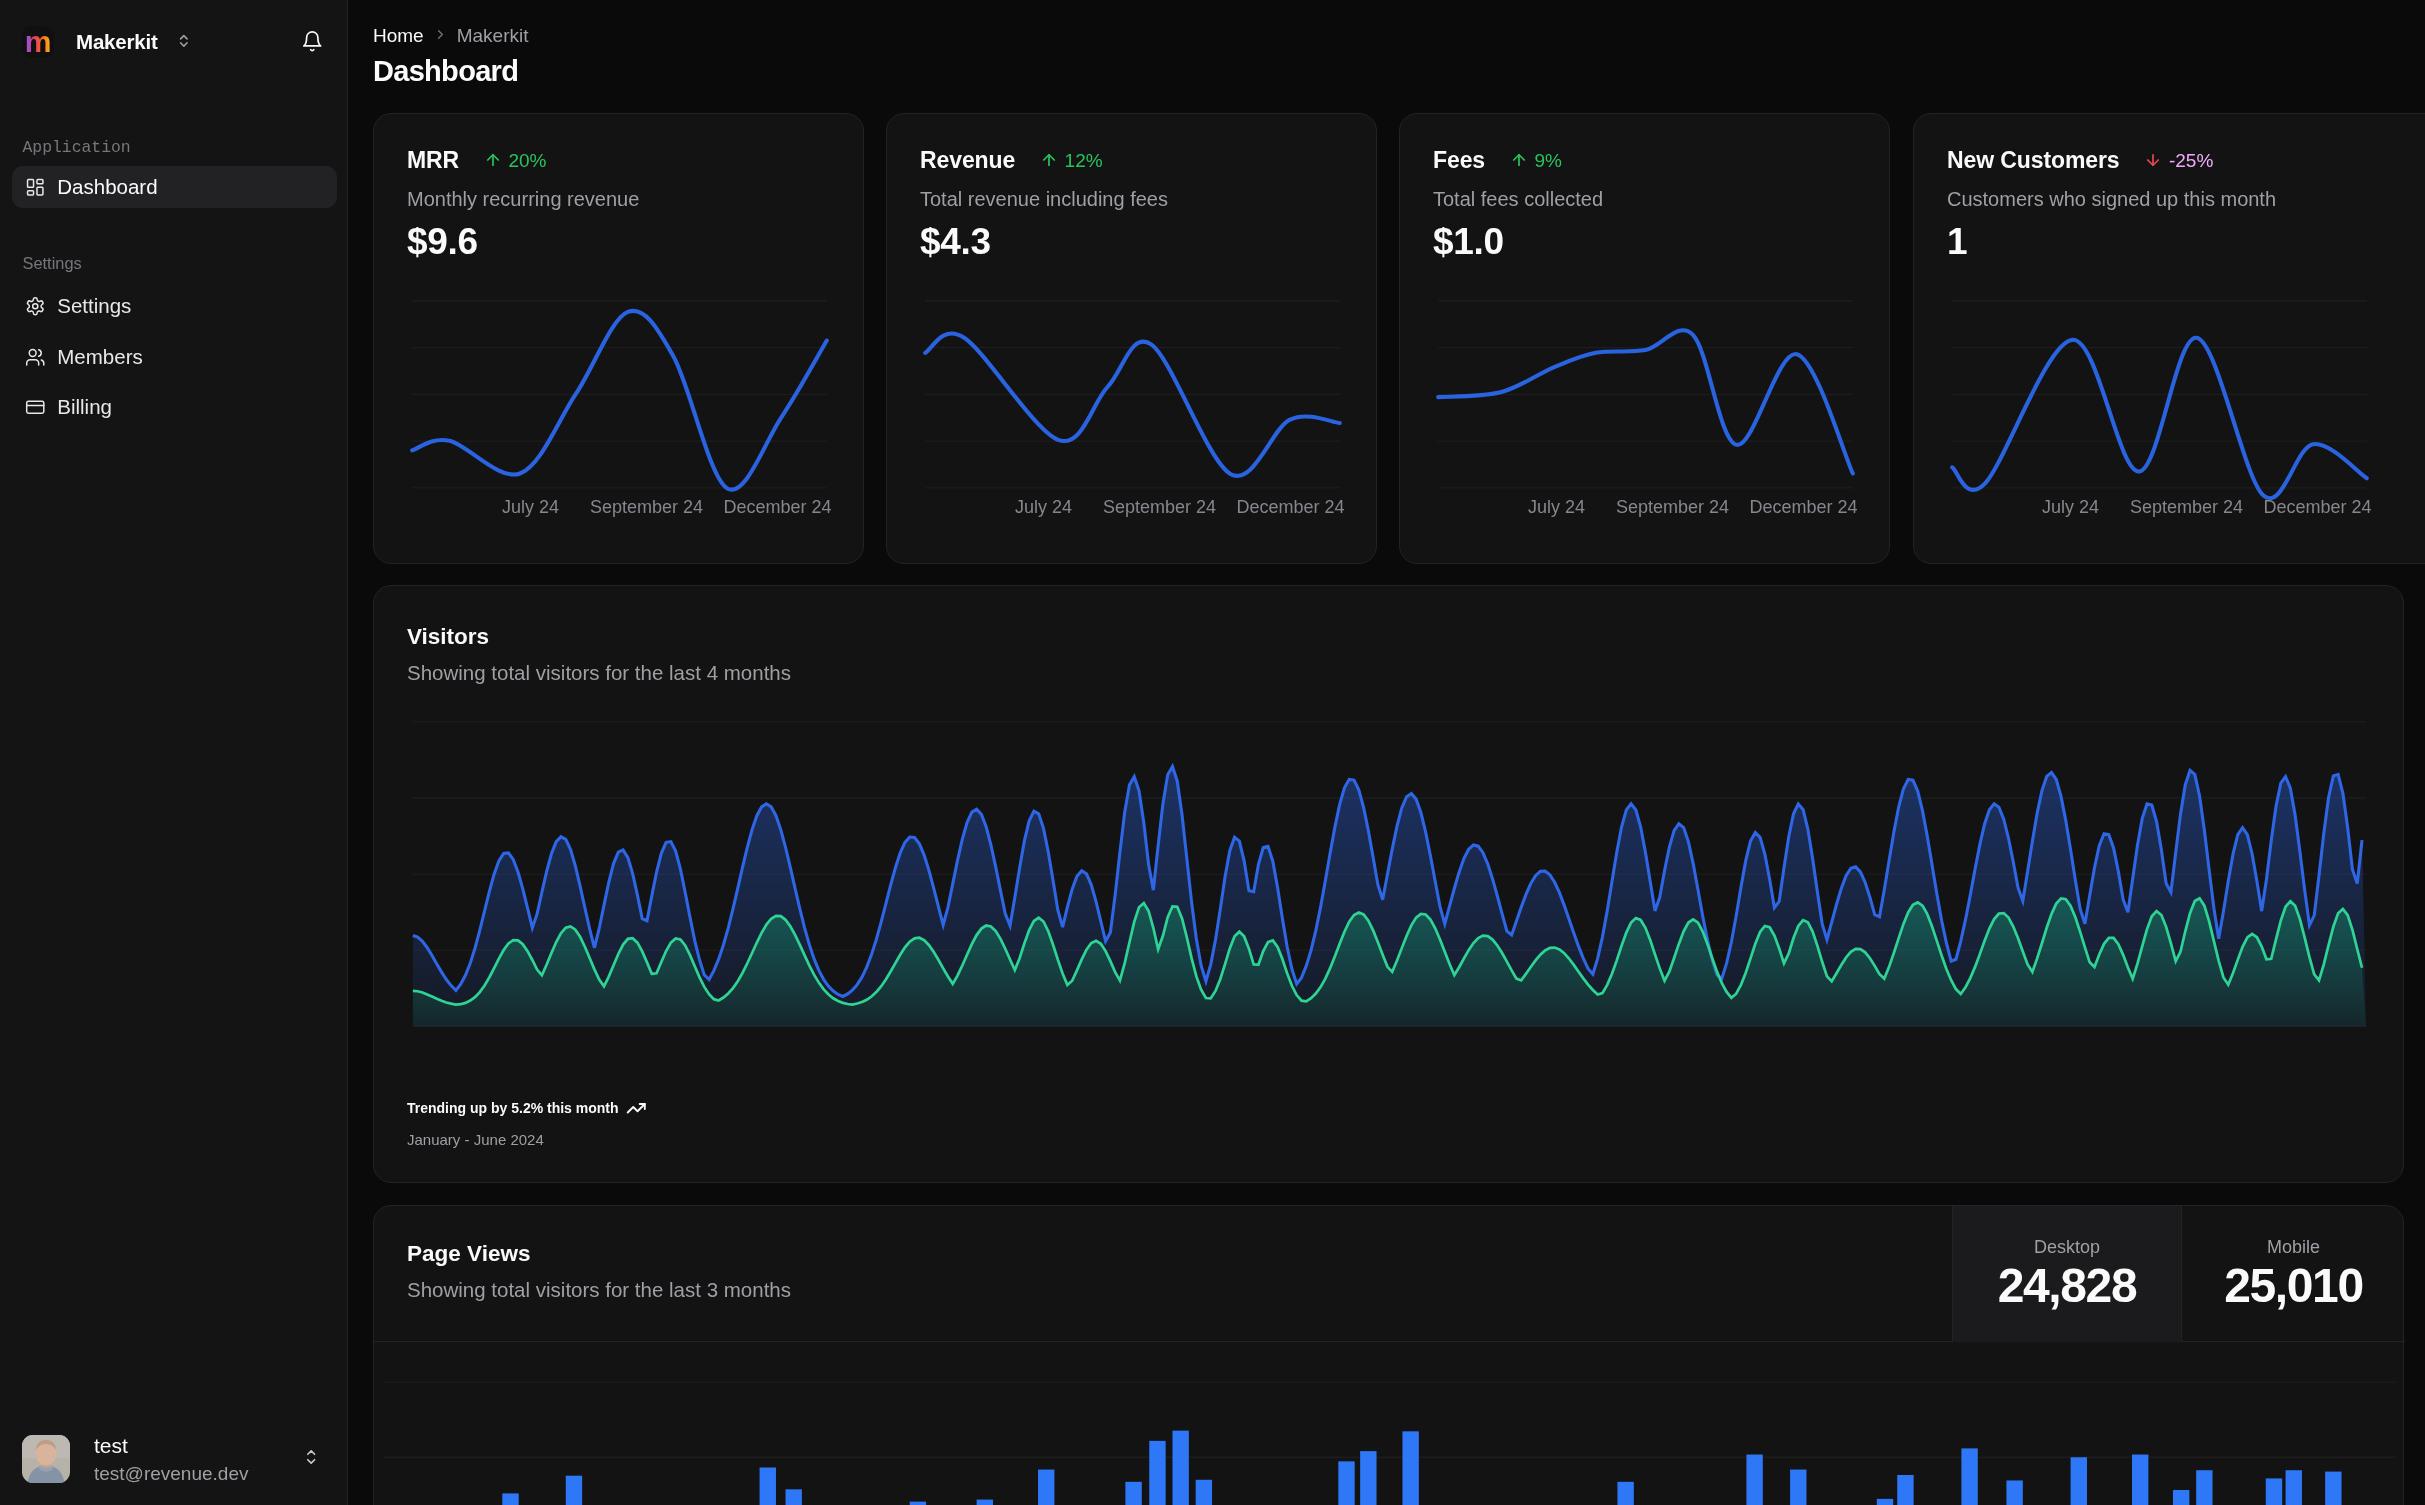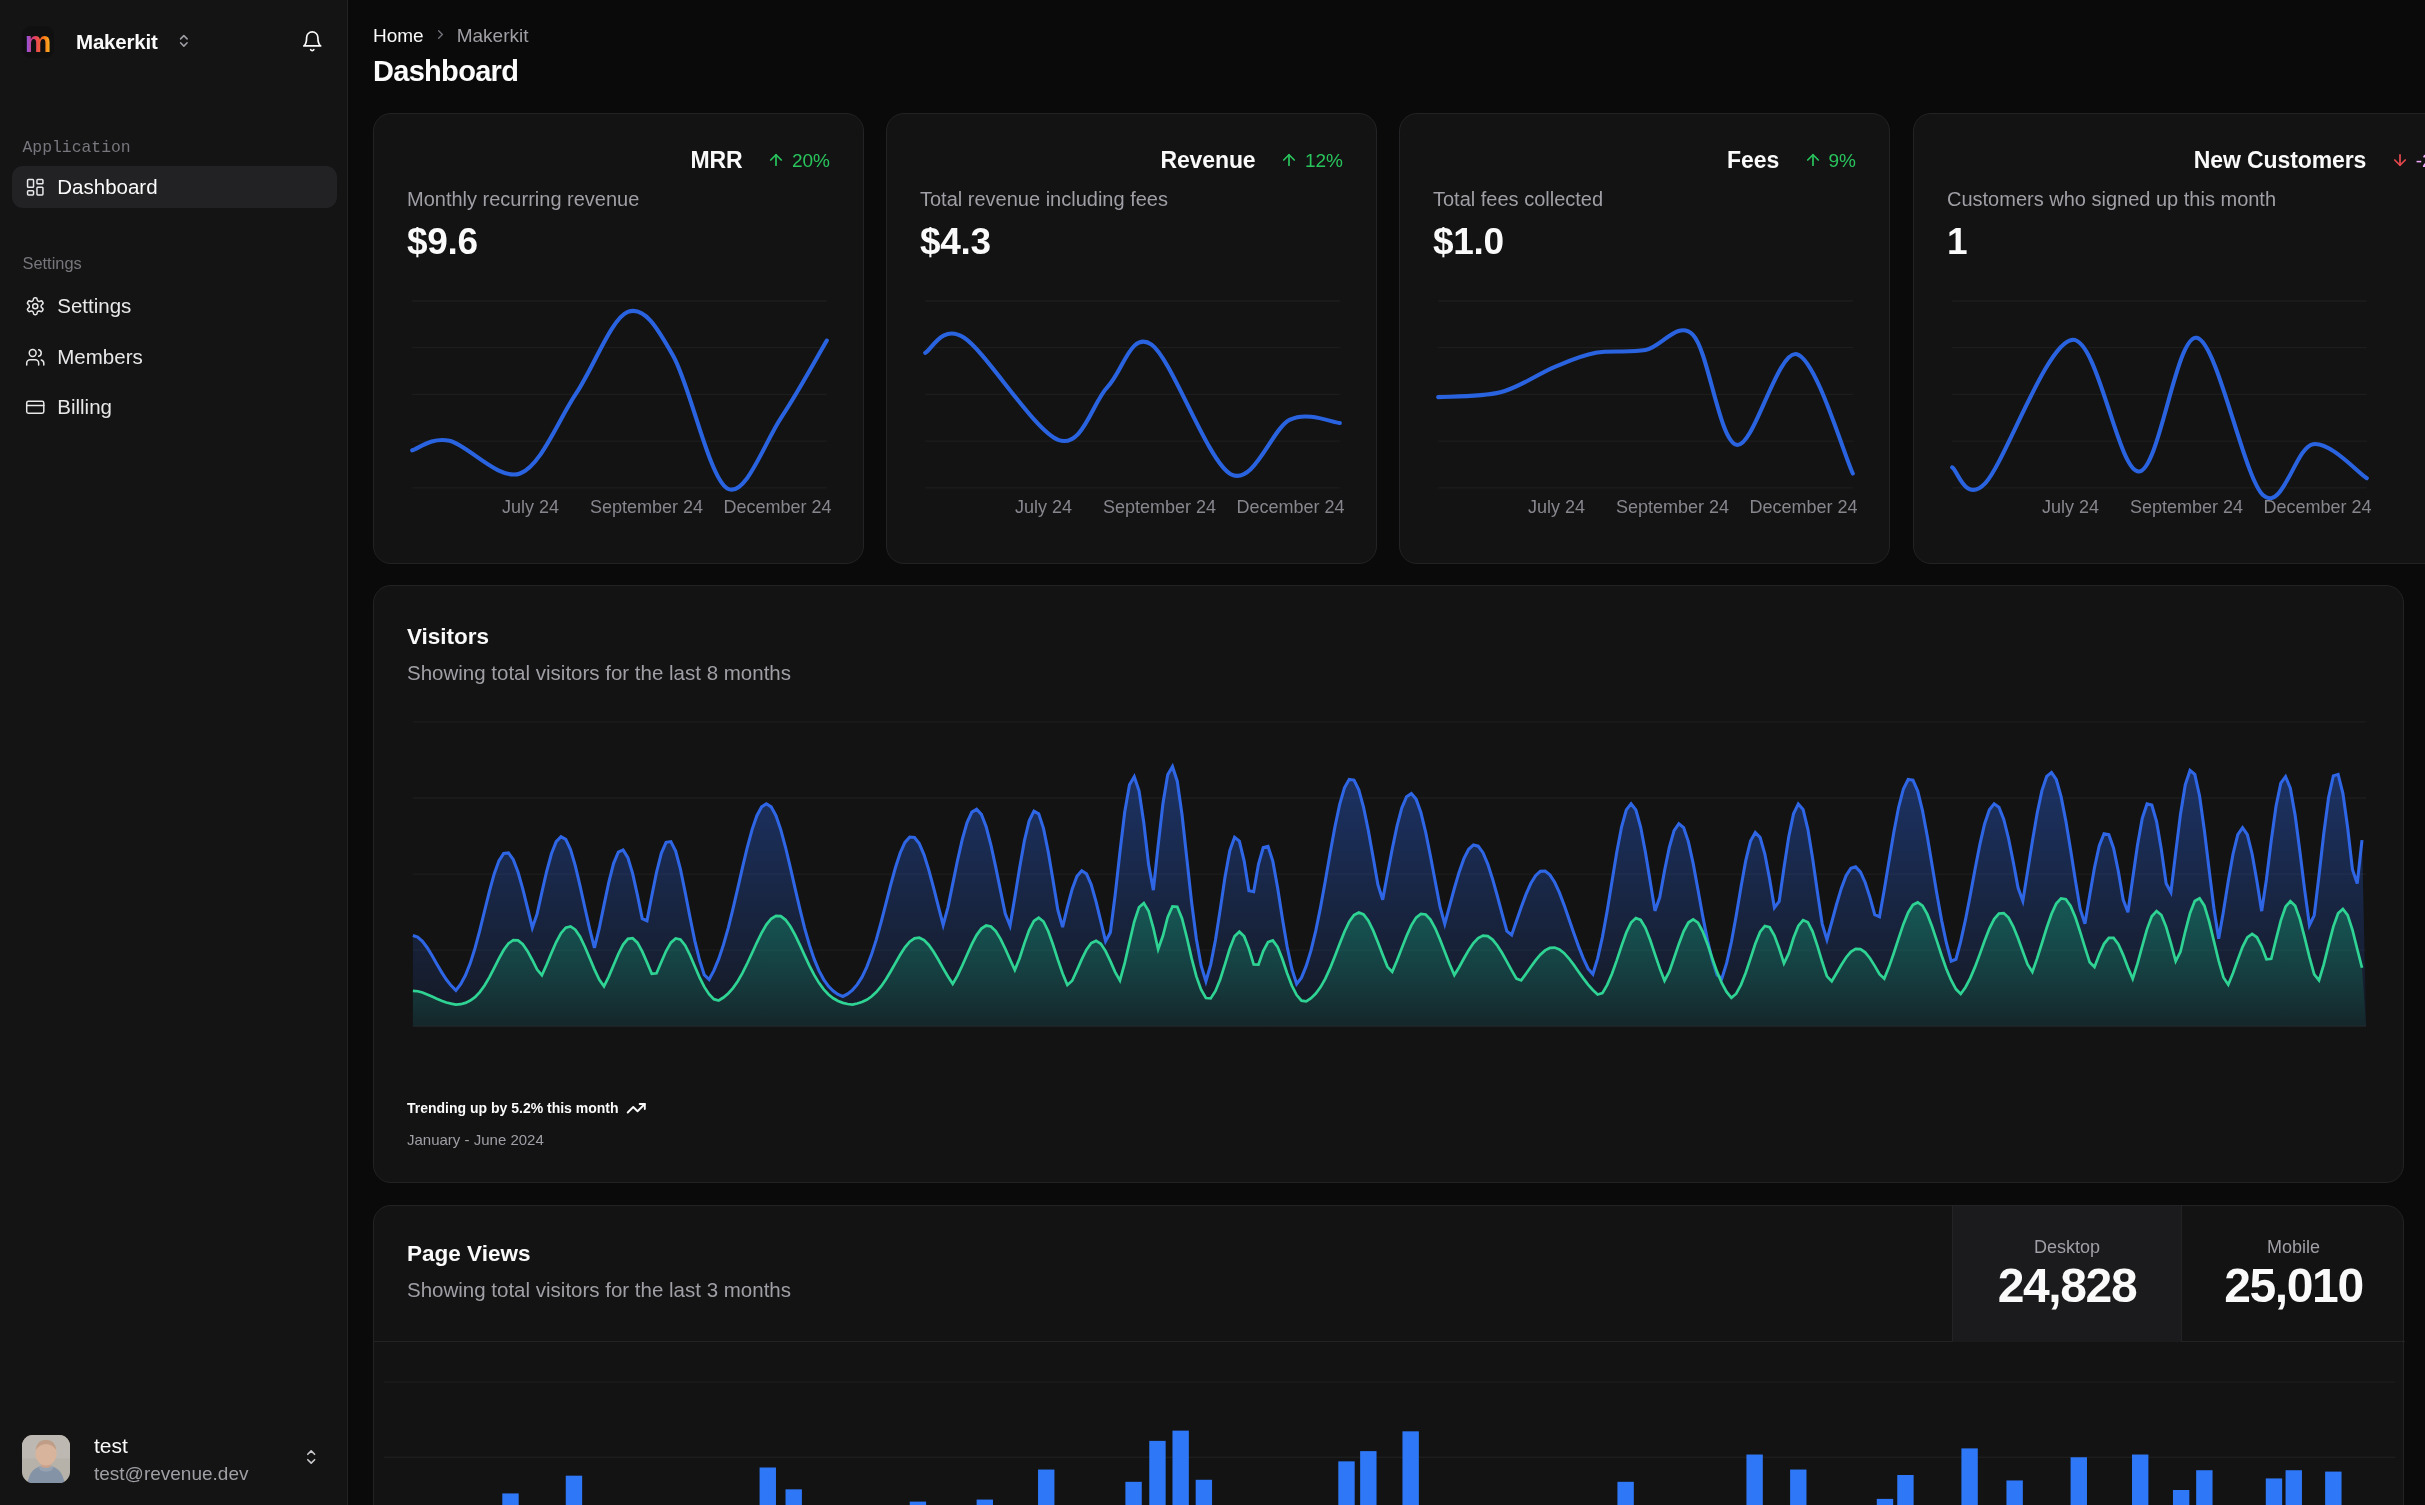--- a/index.html
+++ b/index.html
@@ -26,21 +26,21 @@
   .crumb .cur { color:#9f9fa5; }
   .pagetitle { position:absolute; left:25px; top:55px; font-size:29px; font-weight:700; letter-spacing:-0.7px; color:#fcfcfc; }
   .card { position:absolute; background:#131314; border:0.7px solid #232326; border-radius:18px; }
   .ctitle { font-size:23px; font-weight:700; color:#fafafa; letter-spacing:-0.1px; }
   .badge { font-size:19px; font-weight:400; margin-left:24.6px; }
   .badge.up { color:#29c45c; }
   .badge.down { color:#f0abfc; }
   .cdesc { font-size:20px; color:#9f9fa5; margin-top:13.6px; line-height:22.5px; }
   .cvalue { font-size:37px; font-weight:700; letter-spacing:-0.3px; color:#fafafa; margin-top:11px; line-height:41px; }
   .chead { position:absolute; left:33px; top:33px; right:33px; }
-  .titlerow { display:flex; align-items:center;justify-content:flex-end; }
+  .titlerow { display:flex; align-items:center; }
   .axis { position:absolute; font-size:18px; color:#86868d; }
   .vtitle { font-size:22.5px; font-weight:700; color:#fafafa; }
   .vsub { font-size:20.5px; color:#9f9fa5; margin-top:11px; }
   .vfoot1 { font-size:14px; font-weight:700; color:#fafafa; display:flex; align-items:center; }
   .vfoot2 { font-size:15px; color:#9f9fa5; margin-top:12.3px; }
   .pvbox { position:absolute; top:0; height:136px; border-left:0.7px solid #232326; text-align:center; }
   .pvbox .lbl { margin-top:31px; font-size:18px; color:#9f9fa5; }
   .pvbox .val { margin-top:0px; font-size:48px; font-weight:700; letter-spacing:-1.4px; color:#fafafa; }
 </style>
 </head>
@@ -211,21 +211,21 @@
   <div class="cdesc">Customers who signed up this month</div>
   <div class="cvalue">1</div>
 </div>
 <div class="axis" style="left:54px; top:383px; width:205px; text-align:center;">July 24</div>
       <div class="axis" style="left:170px; top:383px; width:205px; text-align:center;">September 24</div>
       <div class="axis" style="left:301px; top:383px; width:205px; text-align:center;">December 24</div>
 </div>
   <div class="card" style="left:25px; top:585px; width:2031px; height:598px;">
     <div class="chead" style="top:38px;">
       <div class="vtitle">Visitors</div>
-      <div class="vsub">Showing total visitors for the last 8 months</div>
+      <div class="vsub">Showing total visitors for the last 4 months</div>
     </div>
     <svg style="position:absolute;left:0;top:0;" width="2031" height="598" viewBox="0 0 2976 876">
         <defs>
           <linearGradient id="bg1" x1="0" y1="0" x2="0" y2="1">
             <stop offset="0" stop-color="#2a63e0" stop-opacity="0.40"></stop>
             <stop offset="1" stop-color="#2a63e0" stop-opacity="0.07"></stop>
           </linearGradient>
           <linearGradient id="gg1" x1="0" y1="0" x2="0" y2="1">
             <stop offset="0" stop-color="#129068" stop-opacity="0.48"></stop>
             <stop offset="1" stop-color="#15a071" stop-opacity="0.10"></stop>

